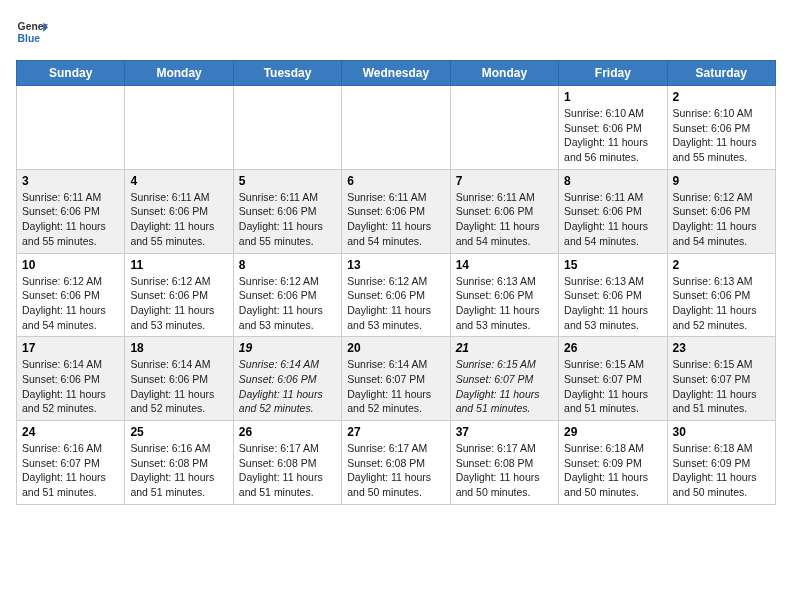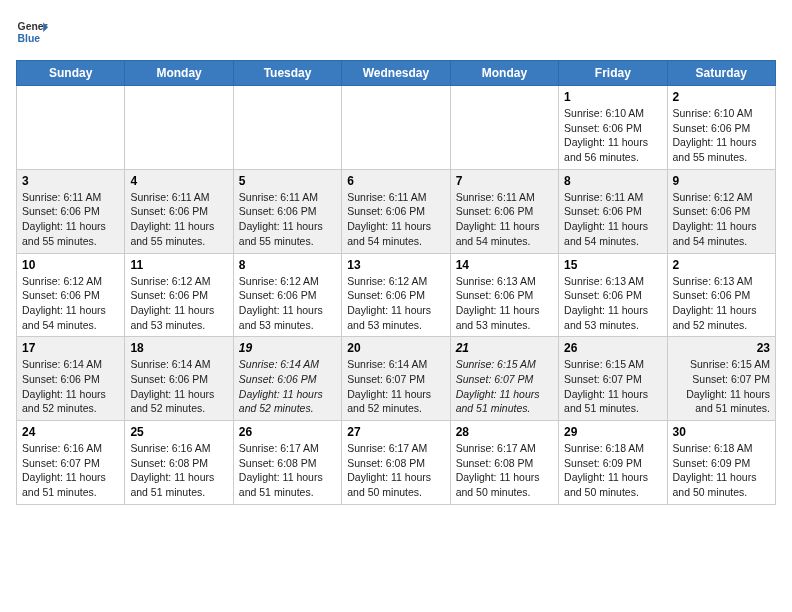--- a/index.html
+++ b/index.html
@@ -247,21 +247,21 @@
           <div class="day-info" style="white-space: pre-line;">Sunrise: 6:15 AM
 Sunset: 6:07 PM
 Daylight: 11 hours and 51 minutes.</div>
         </td>
         <td style="background: rgb(240, 240, 240);">
           <span class="day-num">26</span>
           <div class="day-info" style="white-space: pre-line;">Sunrise: 6:15 AM
 Sunset: 6:07 PM
 Daylight: 11 hours and 51 minutes.</div>
         </td>
-        <td style="background: rgb(240, 240, 240); text-align: right;">
+        <td style="background: rgb(240, 240, 240);">
           <span class="day-num">23</span>
           <div class="day-info" style="white-space: pre-line;">Sunrise: 6:15 AM
 Sunset: 6:07 PM
 Daylight: 11 hours and 51 minutes.</div>
         </td>
       </tr>
       <tr>
         <td>
           <span class="day-num">24</span>
           <div class="day-info" style="white-space: pre-line;">Sunrise: 6:16 AM
@@ -280,21 +280,21 @@
 Sunset: 6:08 PM
 Daylight: 11 hours and 51 minutes.</div>
         </td>
         <td>
           <span class="day-num">27</span>
           <div class="day-info" style="white-space: pre-line;">Sunrise: 6:17 AM
 Sunset: 6:08 PM
 Daylight: 11 hours and 50 minutes.</div>
         </td>
         <td>
-          <span class="day-num">28</span>
+          <span class="day-num">37</span>
           <div class="day-info" style="white-space: pre-line;">Sunrise: 6:17 AM
 Sunset: 6:08 PM
 Daylight: 11 hours and 50 minutes.</div>
         </td>
         <td>
           <span class="day-num">29</span>
           <div class="day-info" style="white-space: pre-line;">Sunrise: 6:18 AM
 Sunset: 6:09 PM
 Daylight: 11 hours and 50 minutes.</div>
         </td>

